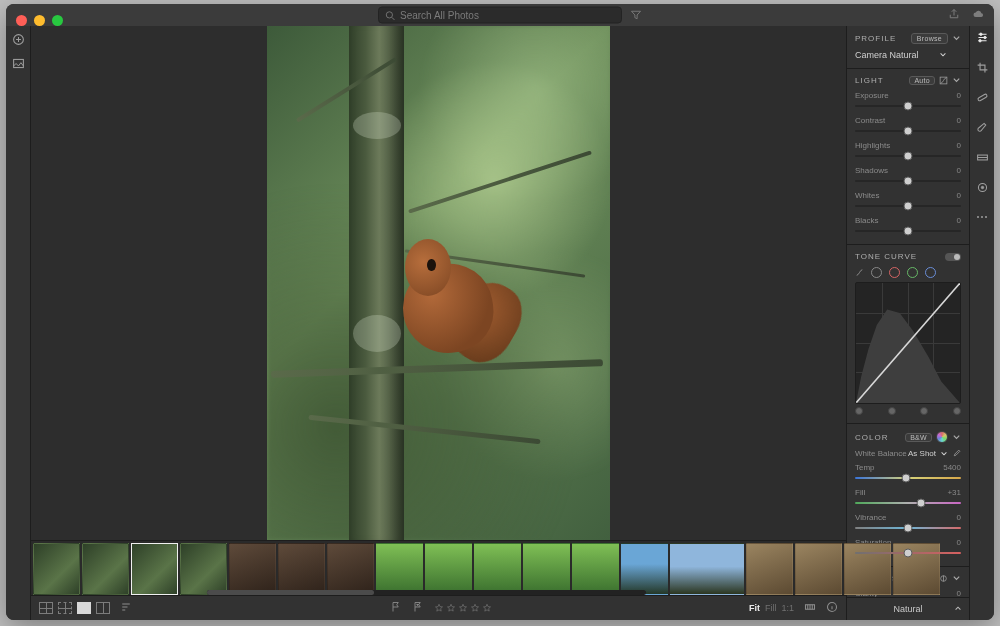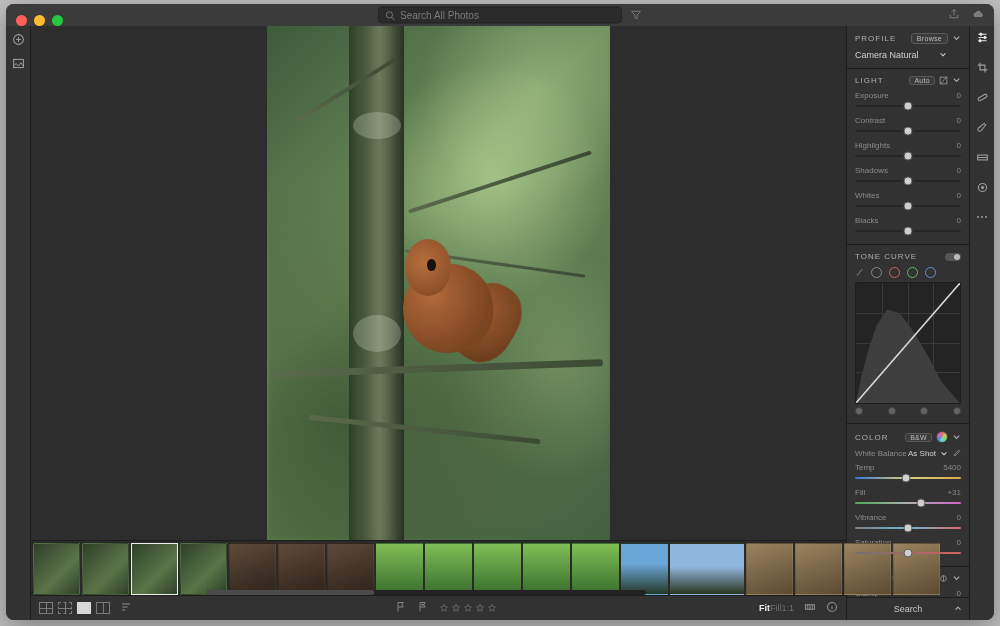--- a/index.html
+++ b/index.html
@@ -92,21 +92,21 @@
   .view-icons { display:flex; gap:5px; align-items:center; }
   .view-icons .vi { width:12px; height:10px; border:1px solid #7c7c7c; }
   .view-icons .vi.grid { background:
       linear-gradient(#7c7c7c,#7c7c7c) 50% 0/1px 100% no-repeat,
       linear-gradient(#7c7c7c,#7c7c7c) 0 50%/100% 1px no-repeat; }
   .view-icons .vi.single { background:#d9d9d9; border-color:#d9d9d9;}
   .view-icons .vi.compare { background:linear-gradient(#7c7c7c,#7c7c7c) 50% 0/1px 100% no-repeat; }
   .stars { display:flex; gap:2px; }
   .stars svg { width:10px; height:10px; fill:none; stroke:#6f6f6f; stroke-width:1.2; }
   .flag { width:10px; height:10px; }
-  .zoom-group { display:flex; align-items:center; font-size:9px;}
+  .zoom-group { display:flex; gap:5px; align-items:center; font-size:9px;}
   .zoom-group span.active { color:#eaeaea; font-weight:600; }
   .zoom-group span { color:#707070; }
   .bb-icon svg { width:12px; height:12px; fill:none; stroke:#8c8c8c; stroke-width:1.4; }
 
   
   .panel { width:122px; background:var(--bg-panel); border-left:1px solid var(--divider); display:flex; flex-direction:column; overflow:hidden; flex-shrink:0;}
   .panel-scroll { overflow-y:auto; overflow-x:hidden; scrollbar-width:none; }
   .panel-scroll::-webkit-scrollbar { width:0; }
   .sec { border-bottom:1px solid var(--divider); padding:7px 8px 8px; }
   .sec-header { display:flex; align-items:center; justify-content:space-between; letter-spacing:1px; font-size:8px; color:#aeaeae; margin-bottom:6px;}
@@ -487,21 +487,21 @@
           </div>
           <div id="effects-sliders">
               <div class="row">
                 <span>Clarity</span>
                 <span class="val">0</span>
               </div>
             </div>
         </div>
       </div>
       <div class="presets-bar">
-        <span>Search</span>
+        <span>Natural</span>
         <svg class="chev pchev" viewBox="0 0 10 10">
             <path d="M2 7l3-3 3 3" fill="none" stroke="#bbb" stroke-width="1.3"></path>
           </svg>
       </div>
     </div>
 
     <div class="rightrail">
       <div class="railbtn" style="color:#e8e8e8">
           <svg viewBox="0 0 16 16">
             <path d="M3 4h10M3 8h10M3 12h10" stroke-width="1.4"></path>

